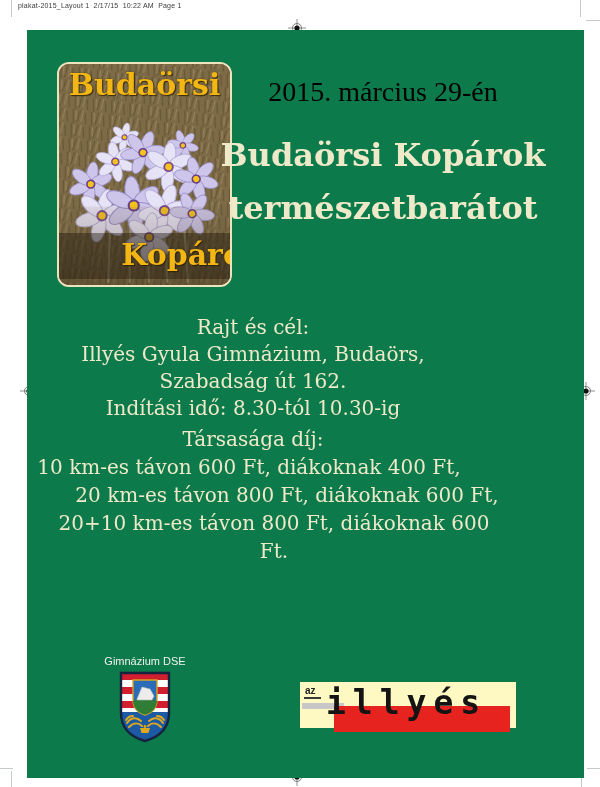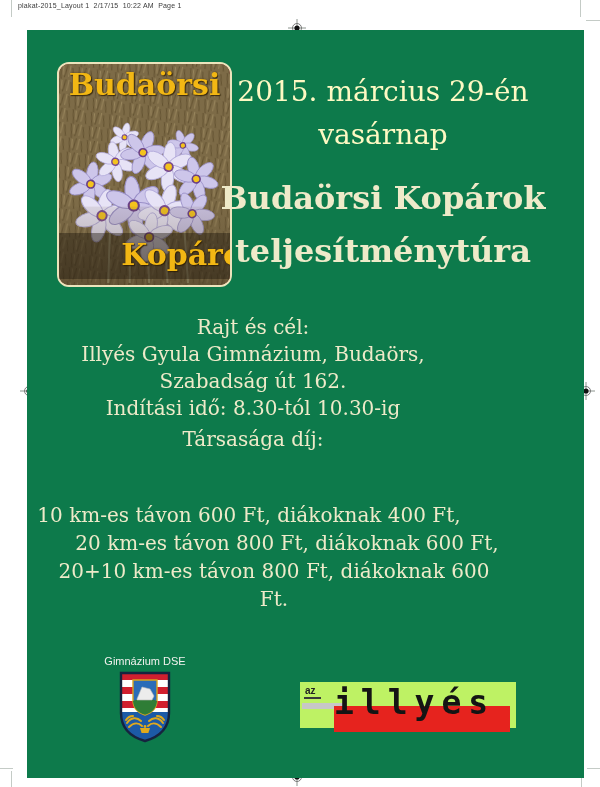--- a/index.html
+++ b/index.html
@@ -19,45 +19,45 @@
   .photo-card svg{position:absolute;left:0;top:0;width:100%;height:100%;}
   .photo-label{position:absolute;left:0;width:100%;text-align:center;
                font-weight:bold;font-size:30px;color:#f2b714;line-height:36px;
                text-shadow:1px 1px 1px rgba(40,25,0,.75),0 0 2px rgba(60,40,0,.6);}
   .photo-label.top{top:3px;}
   .caption-band{position:absolute;left:0;top:169px;width:100%;height:46px;
                 background:rgba(28,22,12,.42);}
   .photo-label.bottom{top:173px;margin-left:48px;}
   
   .title-block{position:absolute;left:180px;top:40px;width:352px;text-align:center;}
-  .date-line{font-size:28px;line-height:43px;color:#fef9c3;}
+  .date-line{font-size:28px;line-height:43px;color:#000000;font-family:Liberation Serif, serif;}
   .event-line{font-size:32px;line-height:49px;font-weight:bold;color:#eeeac9;margin-top:4px;}
   .event-gap{height:14px;}
   
   .section{position:absolute;left:0;width:452px;text-align:center;color:#eeeac9;}
   .start-section{top:284px;font-size:20px;line-height:27px;}
   .fees-section{top:395px;font-size:20px;line-height:28px;}
-  .fee-0{transform:translateX(-4px);margin-top:48px;}
+  .fee-0{transform:translateX(-4px);}
   .fee-1{transform:translateX(34px);}
   .fee-2{transform:translateX(21px);}
   .info-line{top:521px;font-size:18px;}
   .welcome-line{top:571px;font-size:21px;}
   
   .dse{position:absolute;left:70px;top:624px;width:96px;text-align:center;}
   .dse-label{font-family:"Liberation Sans",sans-serif;font-size:11px;color:#f2f2ee;line-height:14px;}
   .dse svg{margin-top:3px;}
   
-  .illyes{position:absolute;left:273px;top:652px;width:216px;height:46px;background:#bef264;}
+  .illyes{position:absolute;left:273px;top:652px;width:216px;height:46px;background:#fef9c3;}
   .illyes-prefix{position:absolute;left:4px;top:3px;font-family:"Liberation Sans",sans-serif;
                  font-size:10px;font-weight:bold;color:#222;border-bottom:2px solid #3a3a3a;
                  padding:0 5px 1px 1px;}
   .illyes-bar{position:absolute;left:2px;top:21px;width:42px;height:6px;background:#c7c7c7;}
   .illyes-red{position:absolute;left:34px;top:24px;width:176px;height:26px;background:#e6231e;}
   .illyes-name{position:absolute;left:26px;top:1px;font-family:"DejaVu Sans Mono",monospace;
-               font-weight:bold;font-size:33px;letter-spacing:7px;color:#141414;margin-left:8px;}
+               font-weight:bold;font-size:33px;letter-spacing:7px;color:#141414;}
 </style>
 </head>
 <body>
 
 <div class="canvas">
 
   <div class="print-header">plakat-2015_Layout 1  2/17/15  10:22 AM  Page 1</div>
 
   <div class="cropmark cm-v" style="left:11px;top:0;height:17px;"></div>
   <div class="cropmark cm-v" style="left:580px;top:0;height:17px;"></div>
@@ -161,24 +161,23 @@
         <use href="#flwB" transform="translate(88,170) scale(1.1) rotate(9)"></use>
         <rect y="140" width="167" height="77" fill="url(#vig)"></rect>
       </svg>
       <div class="photo-label top">Budaörsi</div>
       <div class="caption-band"></div>
       <div class="photo-label bottom">Kopárok</div>
     </div>
 
     <div class="title-block">
       <div class="date-line">2015. március 29-én</div>
-      <div class="date-line">vasárnap</div>
       <div class="event-gap"></div>
       <div class="event-line">Budaörsi Kopárok</div>
-      <div class="event-line">teljesítménytúra</div>
+      <div class="event-line">természetbarátot</div>
     </div>
 
     <div class="section start-section">
       <div>Rajt és cél:</div>
       <div>Illyés Gyula Gimnázium, Budaörs, Szabadság út 162.</div>
       <div>Indítási idő: 8.30-tól 10.30-ig</div>
     </div>
 
     <div class="section fees-section">
       <div>Társasága díj:</div>

